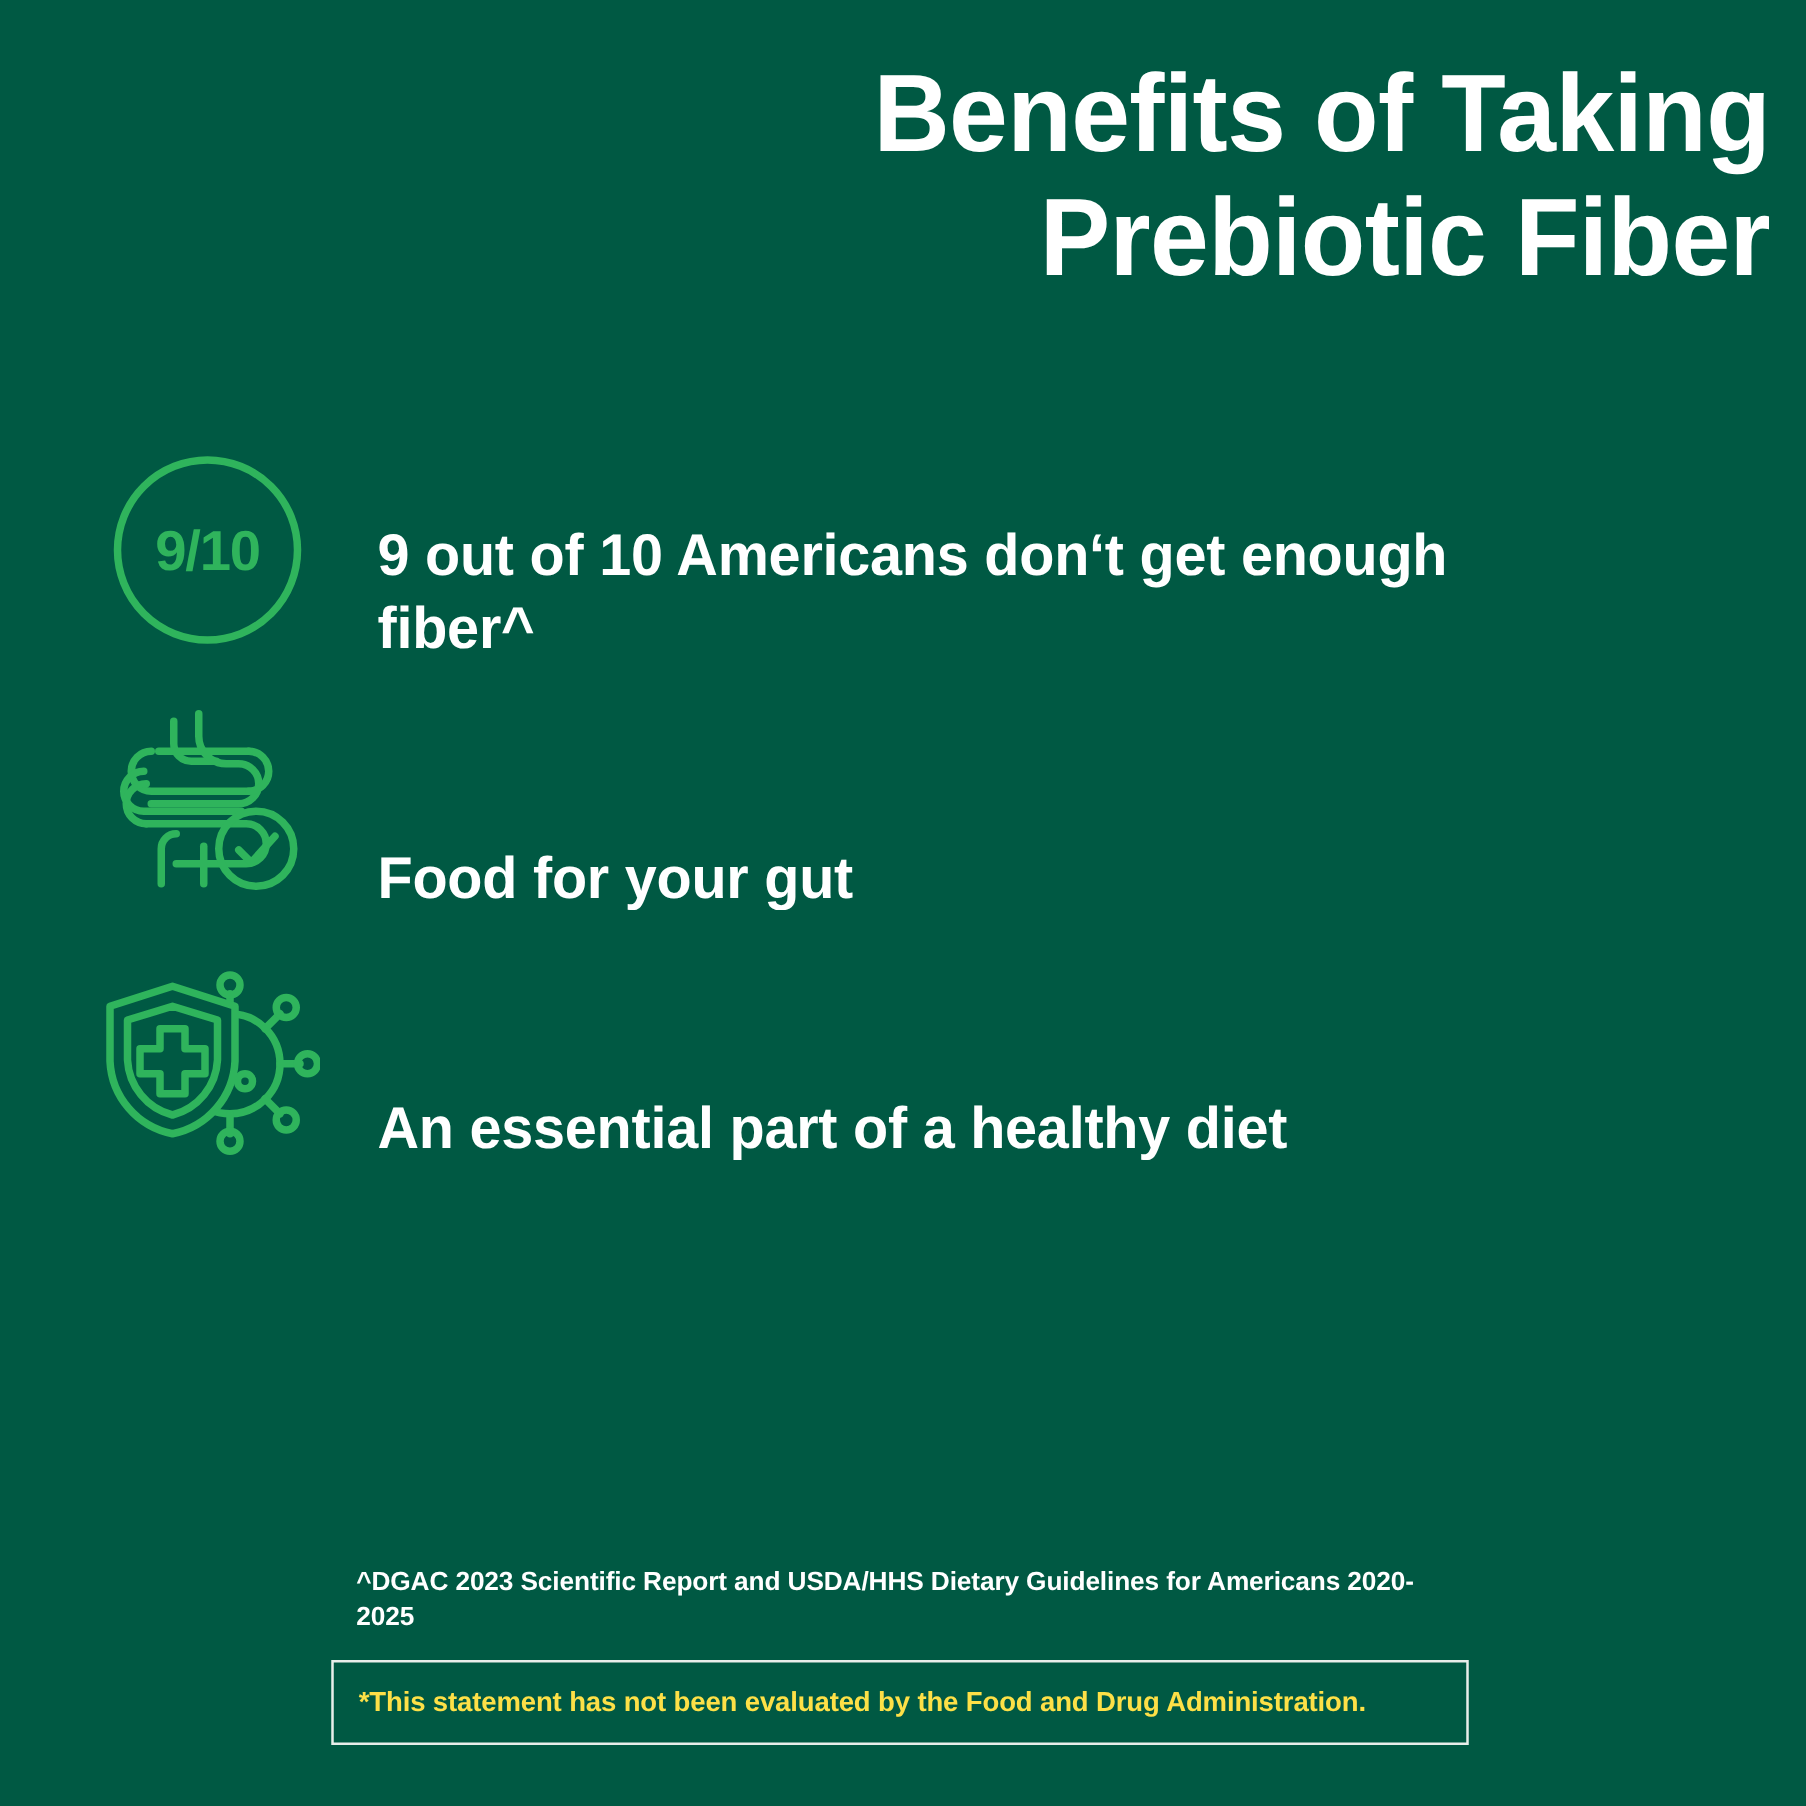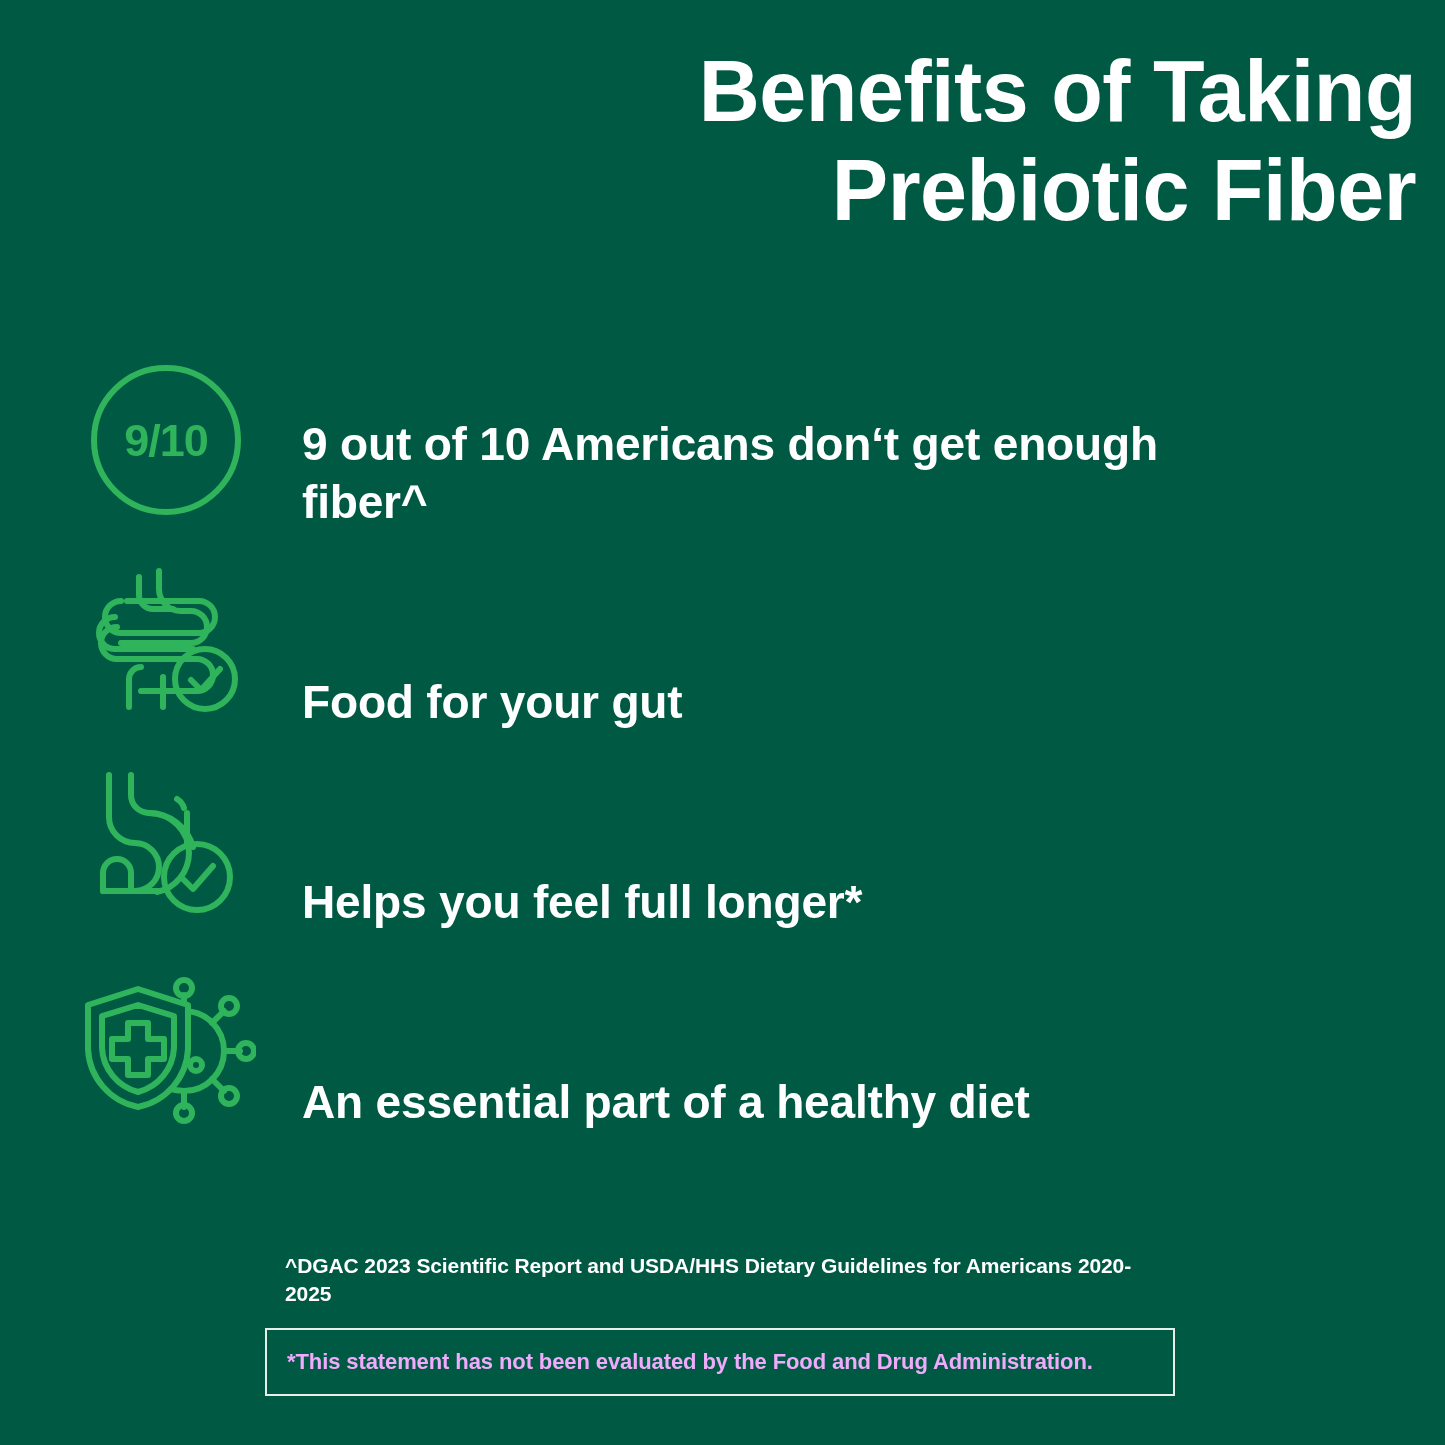--- a/index.html
+++ b/index.html
@@ -103,21 +103,21 @@
   .disclaimer-box {
     position: absolute;
     top: 1328px;
     left: 265px;
     width: 910px;
     box-sizing: border-box;
     border: 2px solid #e8eeea;
     padding: 17px 20px 17px 20px;
   }
   .disclaimer-text {
-    color: #f0abfc;
+    color: #fde047;
     font-size: 22px;
     font-weight: 700;
     line-height: 1.38;
     letter-spacing: -0.1px;
   }
   .disclaimer-text span { display: block; }
 </style>
 </head>
 <body>
 
@@ -164,46 +164,20 @@
             <circle cx="124" cy="124" r="30"></circle>
             <path d="M110 125 L120 135 L139 114"></path>
           </g>
         </svg>
       </div>
       <div class="benefit-text">
         <span>Food for your gut</span>
       </div>
     </div>
 
-    <div class="benefit-row">
-      <div class="icon-cell">
-        <svg width="170" height="170" viewBox="0 0 170 170">
-          <g fill="none" stroke="#2FB45C" stroke-width="6" stroke-linecap="round" stroke-linejoin="round">
-
-            <path d="M28 20 L28 62 a26 26 0 0 0 26 26 a24 24 0 0 1 0 48 L22 136"></path>
-            <path d="M50 20 L50 40 a18 18 0 0 0 18 18 a40 40 0 0 1 40 40 a40 40 0 0 1 -32 39"></path>
-            <path d="M68 58 a46 46 0 0 1 44 34"></path>
-
-            <path d="M22 136 L22 118 a14 14 0 0 1 28 0 L50 136"></path>
-            <path d="M50 136 L78 136"></path>
-
-            <path d="M96 44 a16 16 0 0 1 7 9"></path>
-            <path d="M106 58 L106 90"></path>
-          </g>
-
-          <g fill="none" stroke="#2FB45C" stroke-width="6" stroke-linecap="round" stroke-linejoin="round">
-            <circle cx="116" cy="122" r="33"></circle>
-            <path d="M101 123 L112 134 L132 111"></path>
-          </g>
-        </svg>
-      </div>
-      <div class="benefit-text">
-        <span>Helps you feel full longer*</span>
-      </div>
-    </div>
 
     <div class="benefit-row">
       <div class="icon-cell">
         <svg width="180" height="170" viewBox="0 0 180 170">
 
           <g fill="none" stroke="#2FB45C" stroke-width="6" stroke-linecap="round" stroke-linejoin="round">
             <circle cx="108" cy="96" r="40"></circle>
             <path d="M108 56 L108 40"></path>
               <circle cx="108" cy="33" r="8"></circle>
             <path d="M136 68 L148 56"></path>

